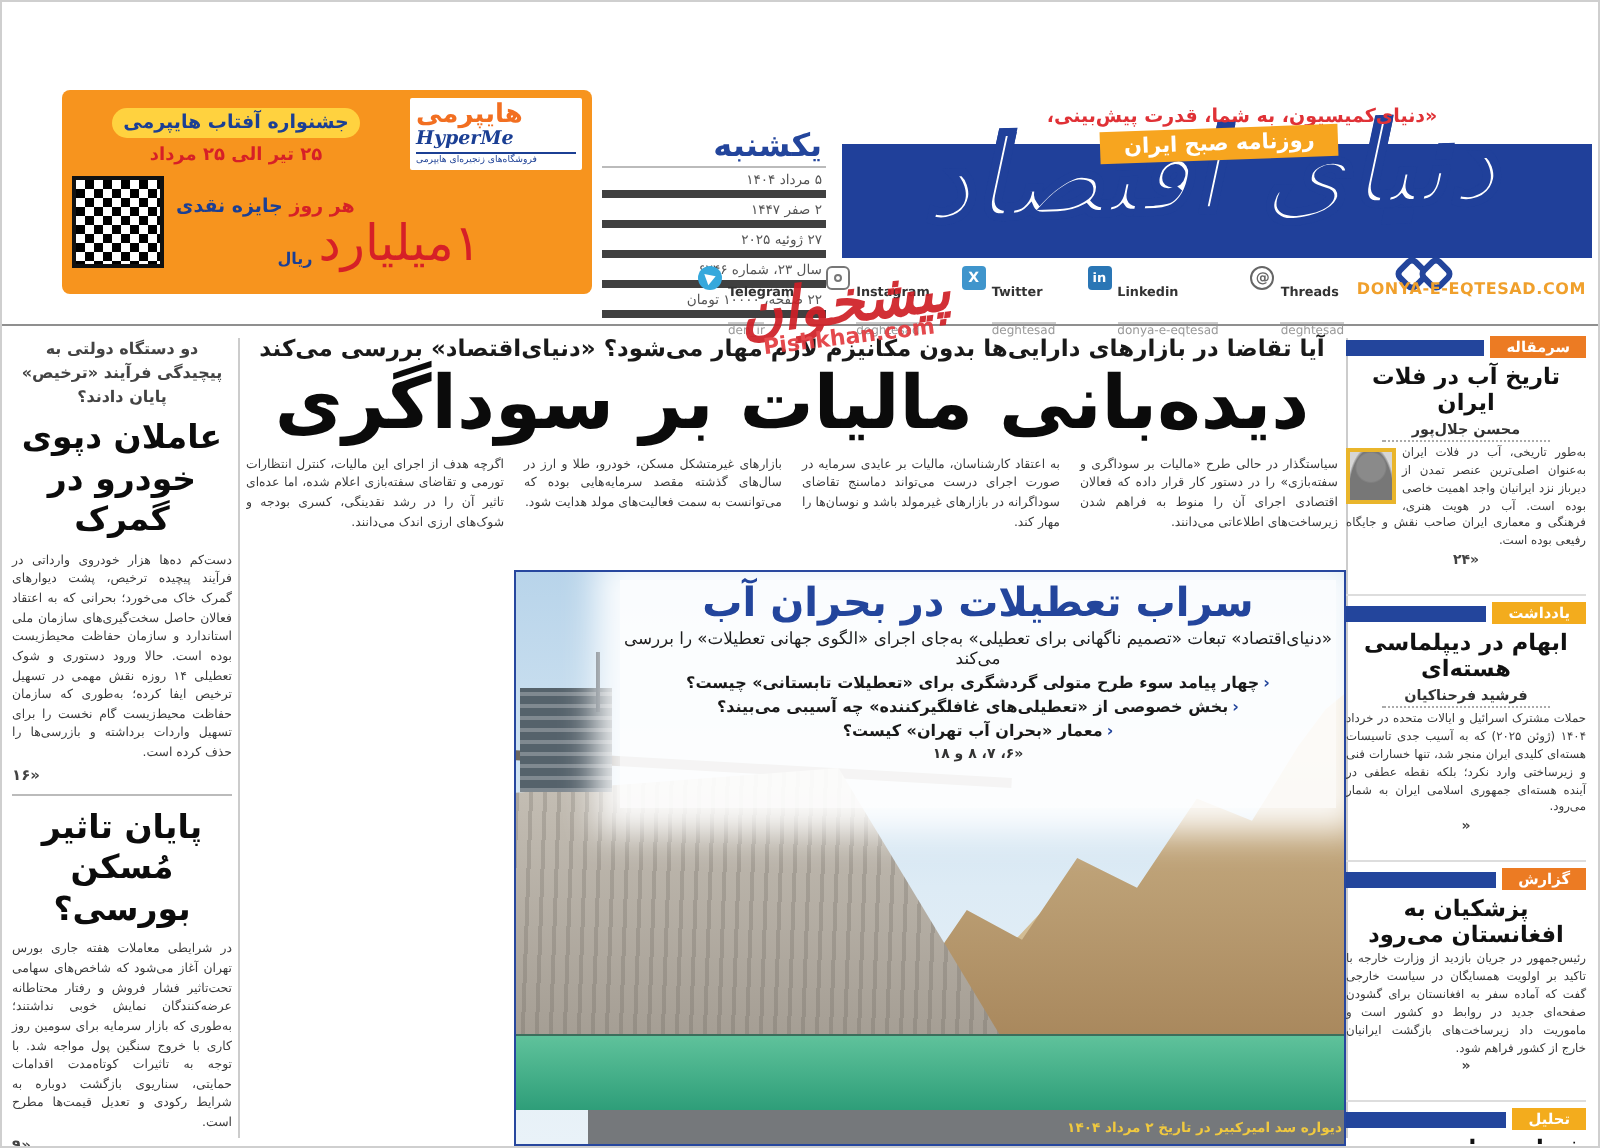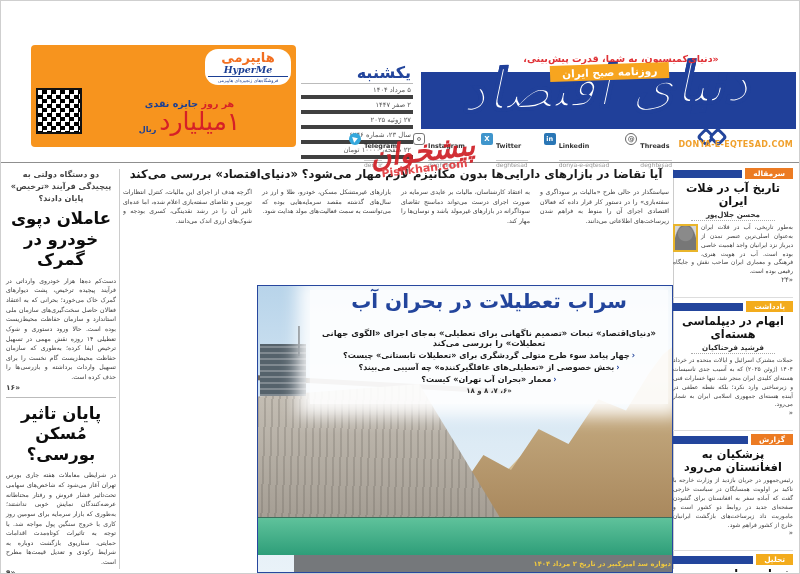--- a/index.html
+++ b/index.html
@@ -19,29 +19,29 @@
   .badge { left:549px; top:63px; background:#f7a51f; color:#fff; font-weight:bold; font-size:10.5px;
            padding:2px 12px; transform:rotate(-2deg); z-index:5; }
 
   .dates { left:300px; top:60px; width:112px; direction:rtl; }
   .dates .row { font-size:6.8px; color:#555; padding:1.5px 2px; border-bottom:4px solid #404040; text-align:right; }
   .dates .row.first { color:#23459c; font-weight:bold; font-size:16px; border-bottom:1px solid #bbb; }
 
   
   .ad { left:30px; top:44px; width:265px; height:102px; background:#f7941e; border-radius:4px; padding:4px 5px; z-index:2; }
   .ad-top { display:flex; gap:5px; align-items:flex-start; }
-  .ad-logo { background:#fff; border-radius:13px; width:86px; padding:2px 3px; text-align:center; }
+  .ad-logo { background:#fff; border-radius:1px; width:86px; padding:2px 3px; text-align:left; }
   .ad-brand-fa { color:#f26f21; font-weight:900; font-size:13px; line-height:1; }
   .ad-brand-en { color:#1b3f94; font-weight:bold; font-style:italic; font-size:9.5px; font-family:"DejaVu Serif",serif; }
   .ad-brand-sub { color:#1b3f94; font-size:4.6px; border-top:1px solid #1b3f94; margin-top:1px; padding-top:1px; }
   .ad-pillwrap { flex:1; text-align:center; }
   .ad-pill { background:#ffd23f; color:#1b3f94; font-weight:900; font-size:9.5px; border-radius:8px; padding:2px 6px; display:inline-block; margin-top:3px; }
   .ad-period { color:#d62027; font-weight:900; font-size:9px; margin-top:4px; }
   .ad-bottom { display:flex; gap:6px; margin-top:3px; align-items:flex-end; }
-  .ad-prize { flex:1; text-align:center; }
+  .ad-prize { flex:1; text-align:left; }
   .ad-line1 { font-size:9.5px; font-weight:900; }
   .ad-line1 .red { color:#d62027; } .ad-line1 .blue { color:#1b3f94; }
   .ad-amountrow { display:flex; align-items:flex-end; justify-content:center; gap:3px; }
   .ad-amount { color:#d62027; font-weight:400; font-size:25px; line-height:1; }
   .ad-unit { color:#1b3f94; font-weight:bold; font-size:8px; }
   .qr { width:46px; height:46px; border:2px solid #111; background:
         conic-gradient(#000 25%,#fff 0 50%,#000 0 75%,#fff 0) 0 0/9px 9px; background-color:#fff; }
 
   
   .social { left:348px; top:132px; display:flex; gap:16px; direction:ltr; z-index:4; }
@@ -95,41 +95,41 @@
              clip-path:polygon(0 9%,58% 0,88% 100%,0 100%); }
   .ph-crest { position:absolute; left:-4px; top:96px; width:252px; height:5px; background:#6d675f; transform:rotate(3.2deg); }
   .ph-tower { position:absolute; left:2px; top:58px; width:46px; height:52px; background:
               repeating-linear-gradient(0deg,rgba(255,255,255,.25) 0 2px,rgba(0,0,0,0) 2px 6px),#55626b; }
   .ph-mast { position:absolute; left:40px; top:40px; width:2px; height:30px; background:#44505a; }
   .ph-water { position:absolute; left:0; bottom:17px; width:100%; height:38px;
               background:linear-gradient(180deg,#5fc29b,#2e9e79); border-top:1px solid #3c6e5c; }
   .ph-panel { position:absolute; left:52px; top:4px; right:4px; height:114px; background:rgba(255,255,255,.93);
               box-shadow:0 0 16px 12px rgba(255,255,255,.93); text-align:center; }
   .ph-h2 { color:#23459c; font-weight:900; font-size:20px; line-height:1.1; }
-  .ph-lead { font-size:8.4px; font-weight:bold; color:#1c1c1c; margin-top:16px; }
+  .ph-lead { font-size:8.4px; font-weight:normal; color:#1c1c1c; margin-top:2px; }
   .ph-bullets { margin-top:2px; }
   .ph-b { font-size:8px; font-weight:bold; color:#1a1a1a; line-height:1.5; }
   .ph-b .bm { color:#23459c; font-weight:900; margin-left:2px; }
   .ph-pages { font-size:7px; font-weight:bold; color:#333; margin-top:1px; }
   .ph-cap { position:absolute; left:0; bottom:0; width:100%; height:17px; background:#75787b;
             display:flex; align-items:center; justify-content:flex-start; padding:0 7px;margin-left:36px; }
   .ph-cap-text { color:#f0c93f; font-size:6.8px; font-weight:bold; }
 
   
   .rightcol { right:4px; top:167px; width:122px; height:404px; overflow:hidden; padding-right:2px; }
   .rsec { padding-bottom:13px; margin-bottom:3px; border-bottom:1px solid #ddd; }
   .rsec:last-child { border-bottom:none; }
   .rhead { display:flex; align-items:center; gap:3px; }
   .rtag { color:#fff; font-weight:bold; font-size:7.4px; padding:1px 8px; white-space:nowrap; }
   .t-orange { background:#ec7b23; } .t-yellow { background:#f3ac1d; }
   .rbar { flex:1; height:8px; background:#23459c; }
   .r-h3 { font-size:11.3px; font-weight:900; color:#111; text-align:center; margin:3px 0 2px; line-height:1.15; }
   .r-author { font-size:7.2px; font-weight:bold; color:#333; text-align:center; border-bottom:1px dotted #aaa; width:70%; margin:0 auto 2px; padding-bottom:1px; }
   .r-body { font-size:5.9px; color:#3a3a3a; text-align:justify; line-height:1.5; }
-  .r-page { font-size:7px; font-weight:normal; color:#444; text-align:right; }
+  .r-page { font-size:7px; font-weight:bold; color:#444; text-align:center; }
   .portrait { float:left; width:25px; height:28px; margin:1px 3px 1px 0; border:2px solid #e9b52b; background:
       radial-gradient(circle at 50% 32%, #8a8a8a 7px, rgba(0,0,0,0) 8px),
       radial-gradient(ellipse at 50% 90%, #777 11px, rgba(0,0,0,0) 12px), #d6d6d6; }
 </style>
 </head>
 <body>
 
 <div class="page">
 
   <div class="abs band"></div>
@@ -146,20 +146,24 @@
     <div class="row">۲۲ صفحه، ۱۰۰۰۰ تومان</div>
   </div>
 
   <div class="abs ad">
     <div class="ad-top">
       <div class="ad-logo">
         <div class="ad-brand-fa">هایپرمی</div>
         <div class="ad-brand-en">HyperMe</div>
         <div class="ad-brand-sub">فروشگاه‌های زنجیره‌ای هایپرمی</div>
       </div>
+      <div class="ad-pillwrap">
+        <div class="ad-pill">جشنواره آفتاب هایپرمی</div>
+        <div class="ad-period">۲۵ تیر الی ۲۵ مرداد</div>
+      </div>
     </div>
     <div class="ad-bottom">
       <div class="ad-prize">
         <div class="ad-line1">
           <span class="red">هر روز</span>
           <span class="blue">جایزه نقدی</span>
         </div>
         <div class="ad-amountrow">
           <span class="ad-amount">۱میلیارد</span>
           <span class="ad-unit">ریال</span>
@@ -210,20 +214,21 @@
   <div class="abs vdiv1"></div>
   <div class="abs vdiv2"></div>
 
   <div class="abs wm">
     <div class="wm-fa">پیشخوان</div>
     <div class="wm-en">Pishkhan.com</div>
   </div>
 
   <div class="abs lead">
     <div class="lead-kicker">آیا تقاضا در بازارهای دارایی‌ها بدون مکانیزم لازم مهار می‌شود؟ «دنیای‌اقتصاد» بررسی می‌کند</div>
+    <h1 class="lead-h1">دیده‌بانی مالیات بر سوداگری</h1>
     <div class="lead-cols">
       <p>سیاستگذار در حالی طرح «مالیات بر سوداگری و سفته‌بازی» را در دستور کار قرار داده که فعالان اقتصادی اجرای آن را منوط به فراهم شدن زیرساخت‌های اطلاعاتی می‌دانند.</p>
       <p>به اعتقاد کارشناسان، مالیات بر عایدی سرمایه در صورت اجرای درست می‌تواند دماسنج تقاضای سوداگرانه در بازارهای غیرمولد باشد و نوسان‌ها را مهار کند.</p>
       <p>بازارهای غیرمتشکل مسکن، خودرو، طلا و ارز در سال‌های گذشته مقصد سرمایه‌هایی بوده که می‌توانست به سمت فعالیت‌های مولد هدایت شود.</p>
       <p>اگرچه هدف از اجرای این مالیات، کنترل انتظارات تورمی و تقاضای سفته‌بازی اعلام شده، اما عده‌ای تاثیر آن را در رشد نقدینگی، کسری بودجه و شوک‌های ارزی اندک می‌دانند.</p>
     </div>
   </div>
 
   <div class="abs leftcol">
     <div>

